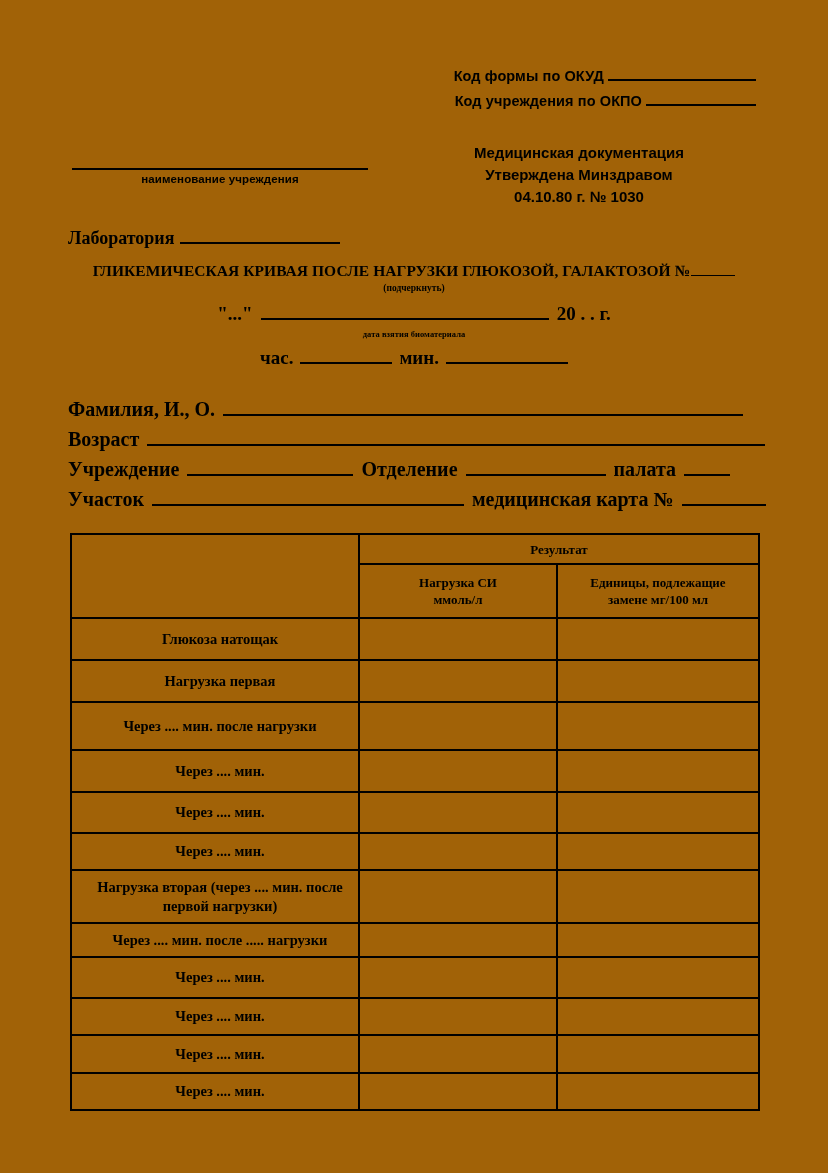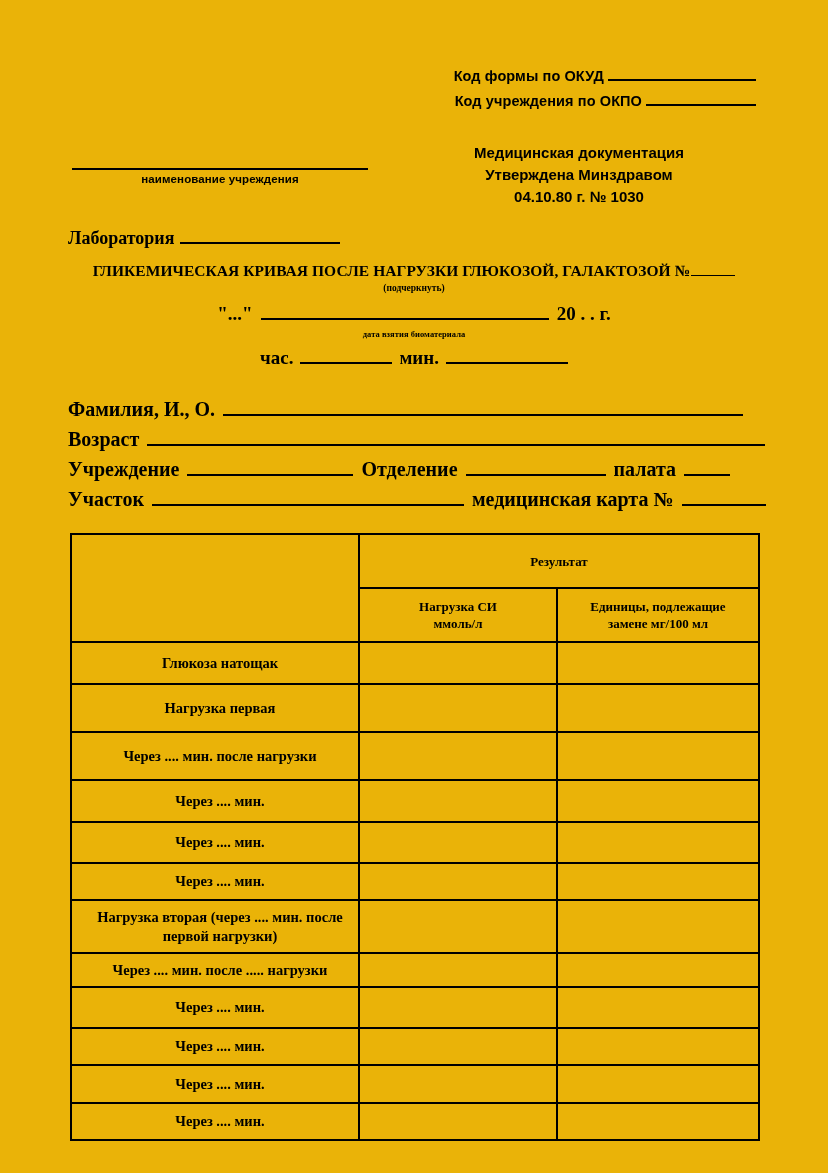--- a/index.html
+++ b/index.html
@@ -11,21 +11,21 @@
     width: 828px;
     height: 1173px;
     position: relative;
     font-family: "Liberation Serif", "DejaVu Serif", serif;
     color: #000000;
     overflow: hidden;
   }
   .page {
     position: absolute;
     inset: 0;
-    background: #eab308;
+    background: #a16207;
   }
 
   
   .abs { position: absolute; }
   .sans { font-family: "Liberation Sans", "DejaVu Sans", sans-serif; }
   .serif { font-family: "Liberation Serif", "DejaVu Serif", serif; }
   .rule {
     display: inline-block;
     border-bottom: 2px solid #000;
     vertical-align: baseline;
@@ -147,21 +147,21 @@
 
   
   #result-table {
     top: 533px; left: 70px;
     width: 688px;
     border-collapse: collapse;
     table-layout: fixed;
   }
   #result-table td, #result-table th {
     border: 2px solid #000;
-    padding: 12px;
+    padding: 0;
     vertical-align: middle;
   }
   #result-table .col-label { width: 288px; }
   #result-table .col-si    { width: 198px; }
   #result-table .col-mg    { width: 202px; }
 
   #result-table th {
     text-align: center;
     font-weight: bold;
     font-size: 13px;
@@ -260,21 +260,21 @@
           <div>замене мг/100 мл</div>
         </th>
       </tr>
     </thead>
     <tbody id="table-body">
         <tr style="height: 42px;">
           <td class="label-cell">Глюкоза натощак</td>
           <td class="value-cell"></td>
           <td class="value-cell"></td>
         </tr>
-        <tr style="height: 48px;">
+        <tr style="height: 42px;">
           <td class="label-cell">Нагрузка первая</td>
           <td class="value-cell"></td>
           <td class="value-cell"></td>
         </tr>
         <tr style="height: 48px;">
           <td class="label-cell">Через .... мин. после нагрузки</td>
           <td class="value-cell"></td>
           <td class="value-cell"></td>
         </tr>
         <tr style="height: 42px;">

